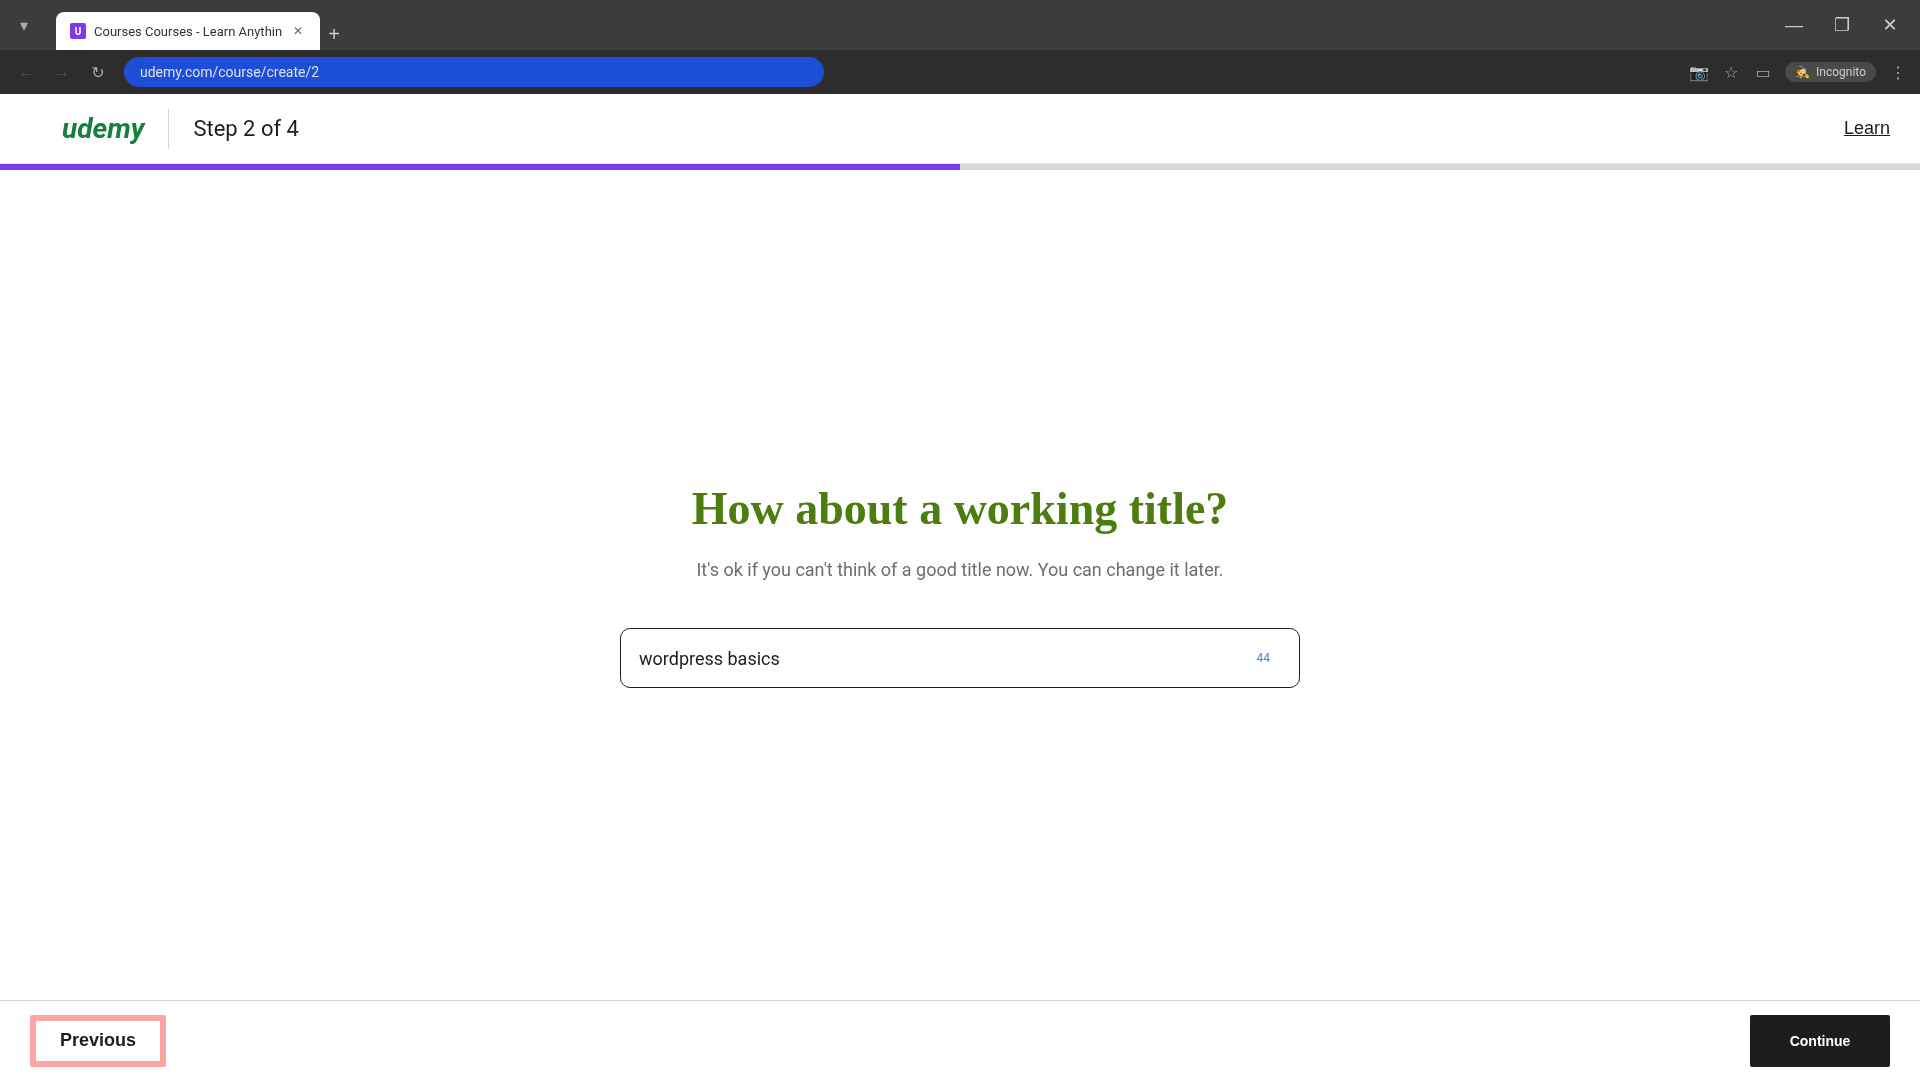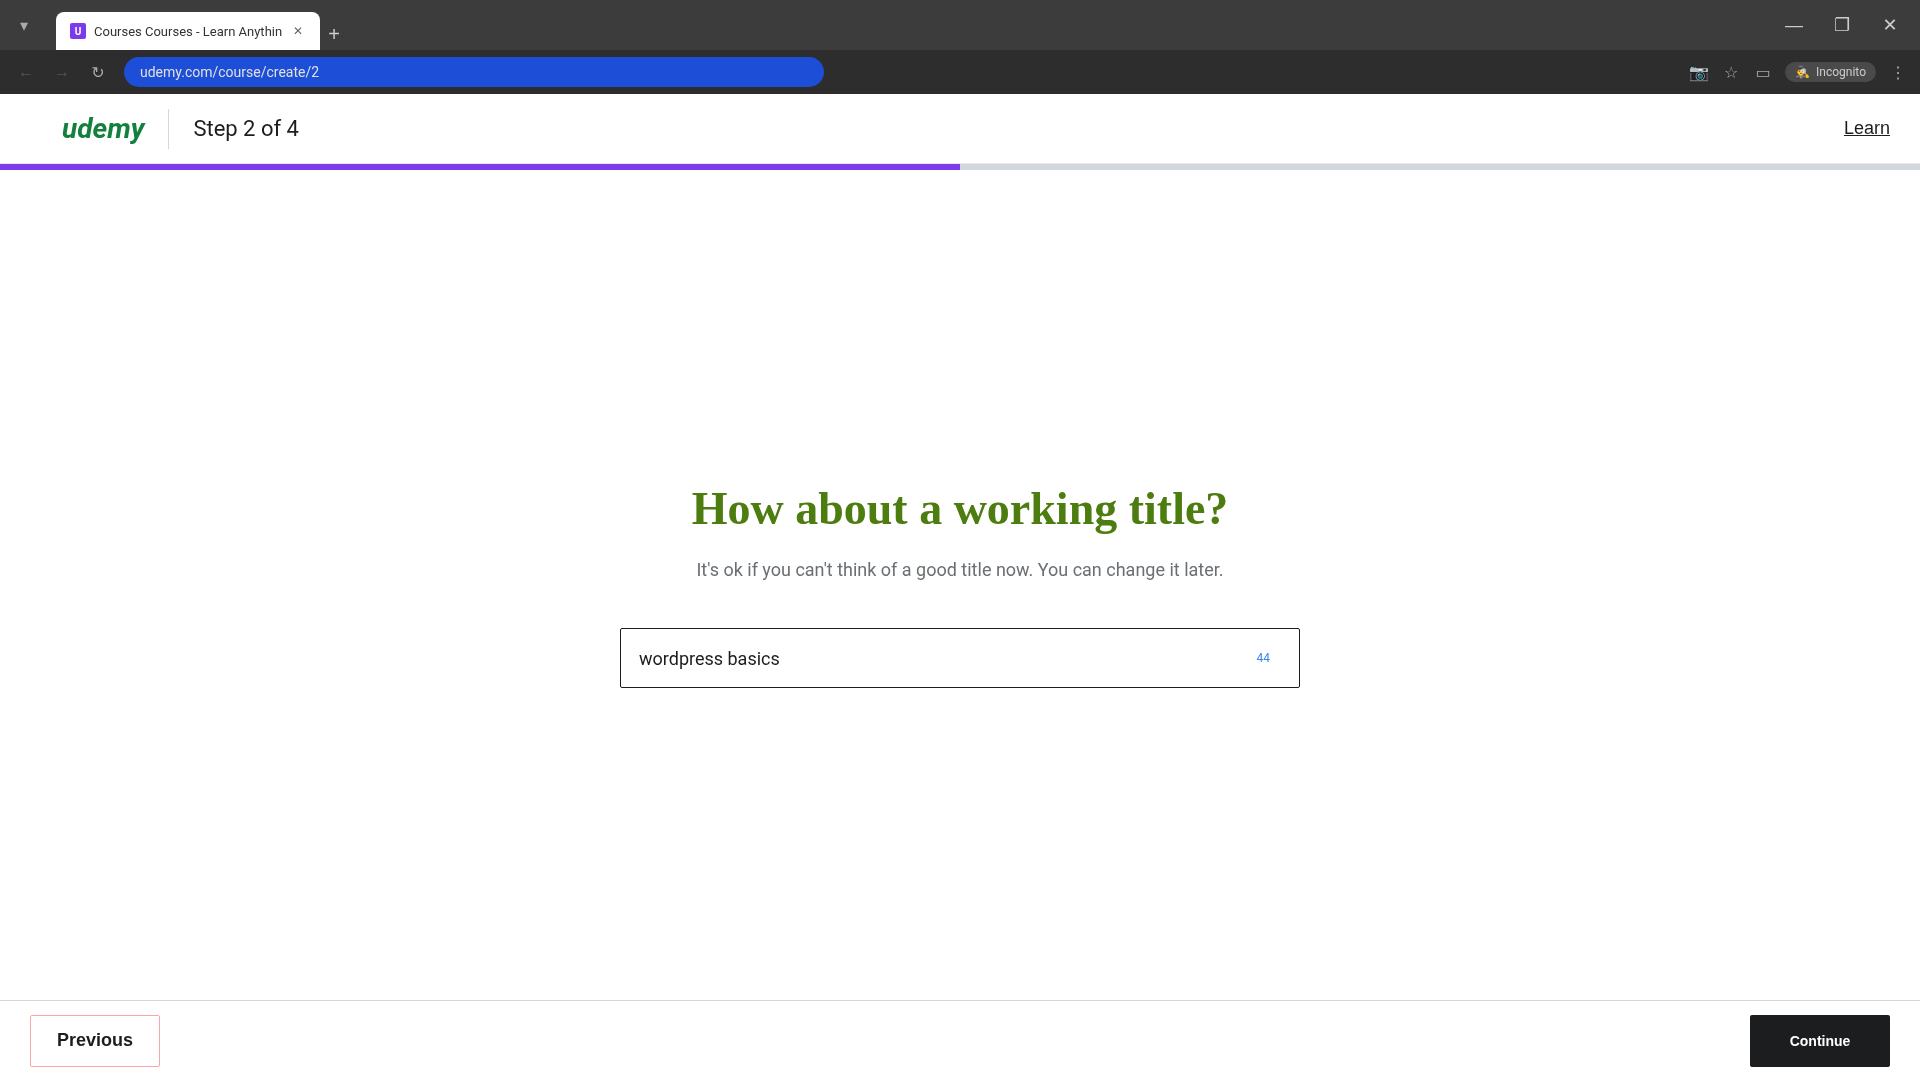--- a/index.html
+++ b/index.html
@@ -274,21 +274,21 @@
       width: 680px;
       position: relative;
       display: flex;
       align-items: center;
     }
 
     .title-input {
       width: 100%;
       height: 60px;
       border: 1.5px solid #1c1d1f;
-      border-radius: 2px;
+      border-radius: 10px;
       padding: 0 60px 0 18px;
       font-size: 18px;
       color: #1c1d1f;
       outline: none;
       font-family: inherit;
     }
 
     .char-count {
       position: absolute;
       right: 30px;
@@ -308,21 +308,21 @@
       border-top: 1px solid #d1d7dc;
       display: flex;
       align-items: center;
       padding: 0 30px;
       justify-content: space-between;
     }
 
     .btn-previous {
       height: 52px;
       padding: 0 24px;
-      border: 1px solid #fca5a5;
+      border: 6px solid #fca5a5;
       background: #fff;
       font-size: 18px;
       font-weight: 700;
       color: #1c1d1f;
       cursor: pointer;
       border-radius: 2px;
       min-width: 130px;
     }
 
     .btn-continue {

